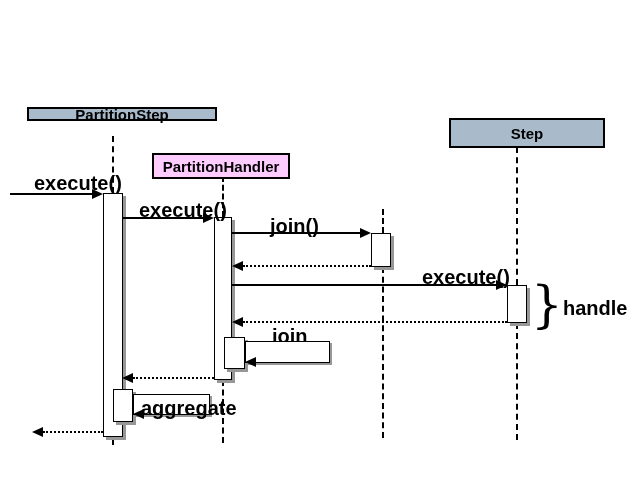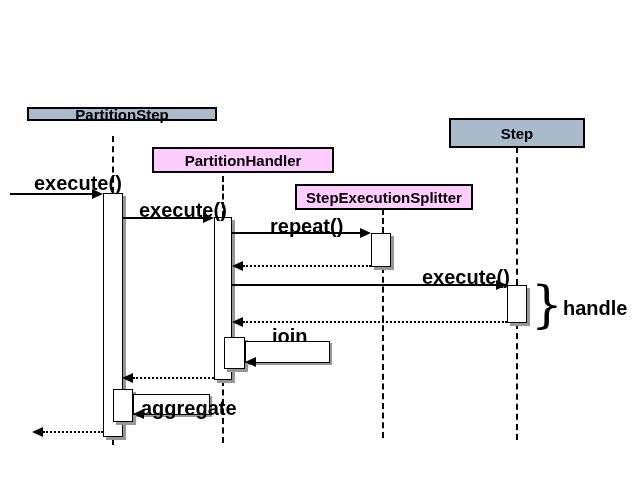--- a/index.html
+++ b/index.html
@@ -50,39 +50,36 @@
   <div class="act" style="left:103px;top:193px;width:20px;height:244px"></div>
   <div class="act" style="left:214px;top:217px;width:18px;height:163px"></div>
   <div class="act" style="left:371px;top:233px;width:20px;height:34px"></div>
   <div class="act" style="left:507px;top:285px;width:20px;height:38px"></div>
   <div class="act" style="left:224px;top:337px;width:21px;height:32px"></div>
   <div class="act" style="left:113px;top:389px;width:20px;height:33px"></div>
 
   <div class="pbox" style="left: 27px; top: 107px; width: 190px; height: 14px; background: rgb(169, 186, 203);">
     <span>PartitionStep</span>
   </div>
-  <div class="pbox" style="left: 152px; top: 147px; width: 182px; height: 26px; background: rgb(255, 204, 255);">
+  <div class="pbox" style="left: 152px; top: 153px; width: 138px; height: 26px; background: rgb(255, 204, 255);">
     <span>PartitionHandler</span>
   </div>
-  <div class="pbox" style="left: 295px; top: 184px; width: 178px; height: 26px; background: rgb(255, 204, 255);">
-    <span>StepExecutionSplitter</span>
-  </div>
-  <div class="pbox" style="left: 449px; top: 118px; width: 136px; height: 30px; background: rgb(169, 186, 203);">
+  <div class="pbox" style="left: 449px; top: 118px; width: 156px; height: 30px; background: rgb(169, 186, 203);">
     <span>Step</span>
   </div>
 
   <div class="msg-label" style="left:34px;top:172px">execute()</div>
   <div class="msg-line" style="left:10px;top:193px;width:84px"></div>
   <div class="arr-r" style="left:92px;top:189px"></div>
 
   <div class="msg-label" style="left:139px;top:199px">execute()</div>
   <div class="msg-line" style="left:122px;top:217px;width:82px"></div>
   <div class="arr-r" style="left:203px;top:213px"></div>
 
-  <div class="msg-label" style="left:270px;top:215px">repeat()</div>
+  <div class="msg-label" style="left:270px;top:215px">join()</div>
   <div class="msg-line" style="left:232px;top:232px;width:129px"></div>
   <div class="arr-r" style="left:360px;top:228px"></div>
 
   <div class="ret-line" style="left:243px;top:265px;width:128px"></div>
   <div class="arr-l" style="left:232px;top:261px"></div>
 
   <div class="msg-label" style="left:422px;top:266px">execute()</div>
   <div class="msg-line" style="left:232px;top:284px;width:265px"></div>
   <div class="arr-r" style="left:496px;top:280px"></div>
 

